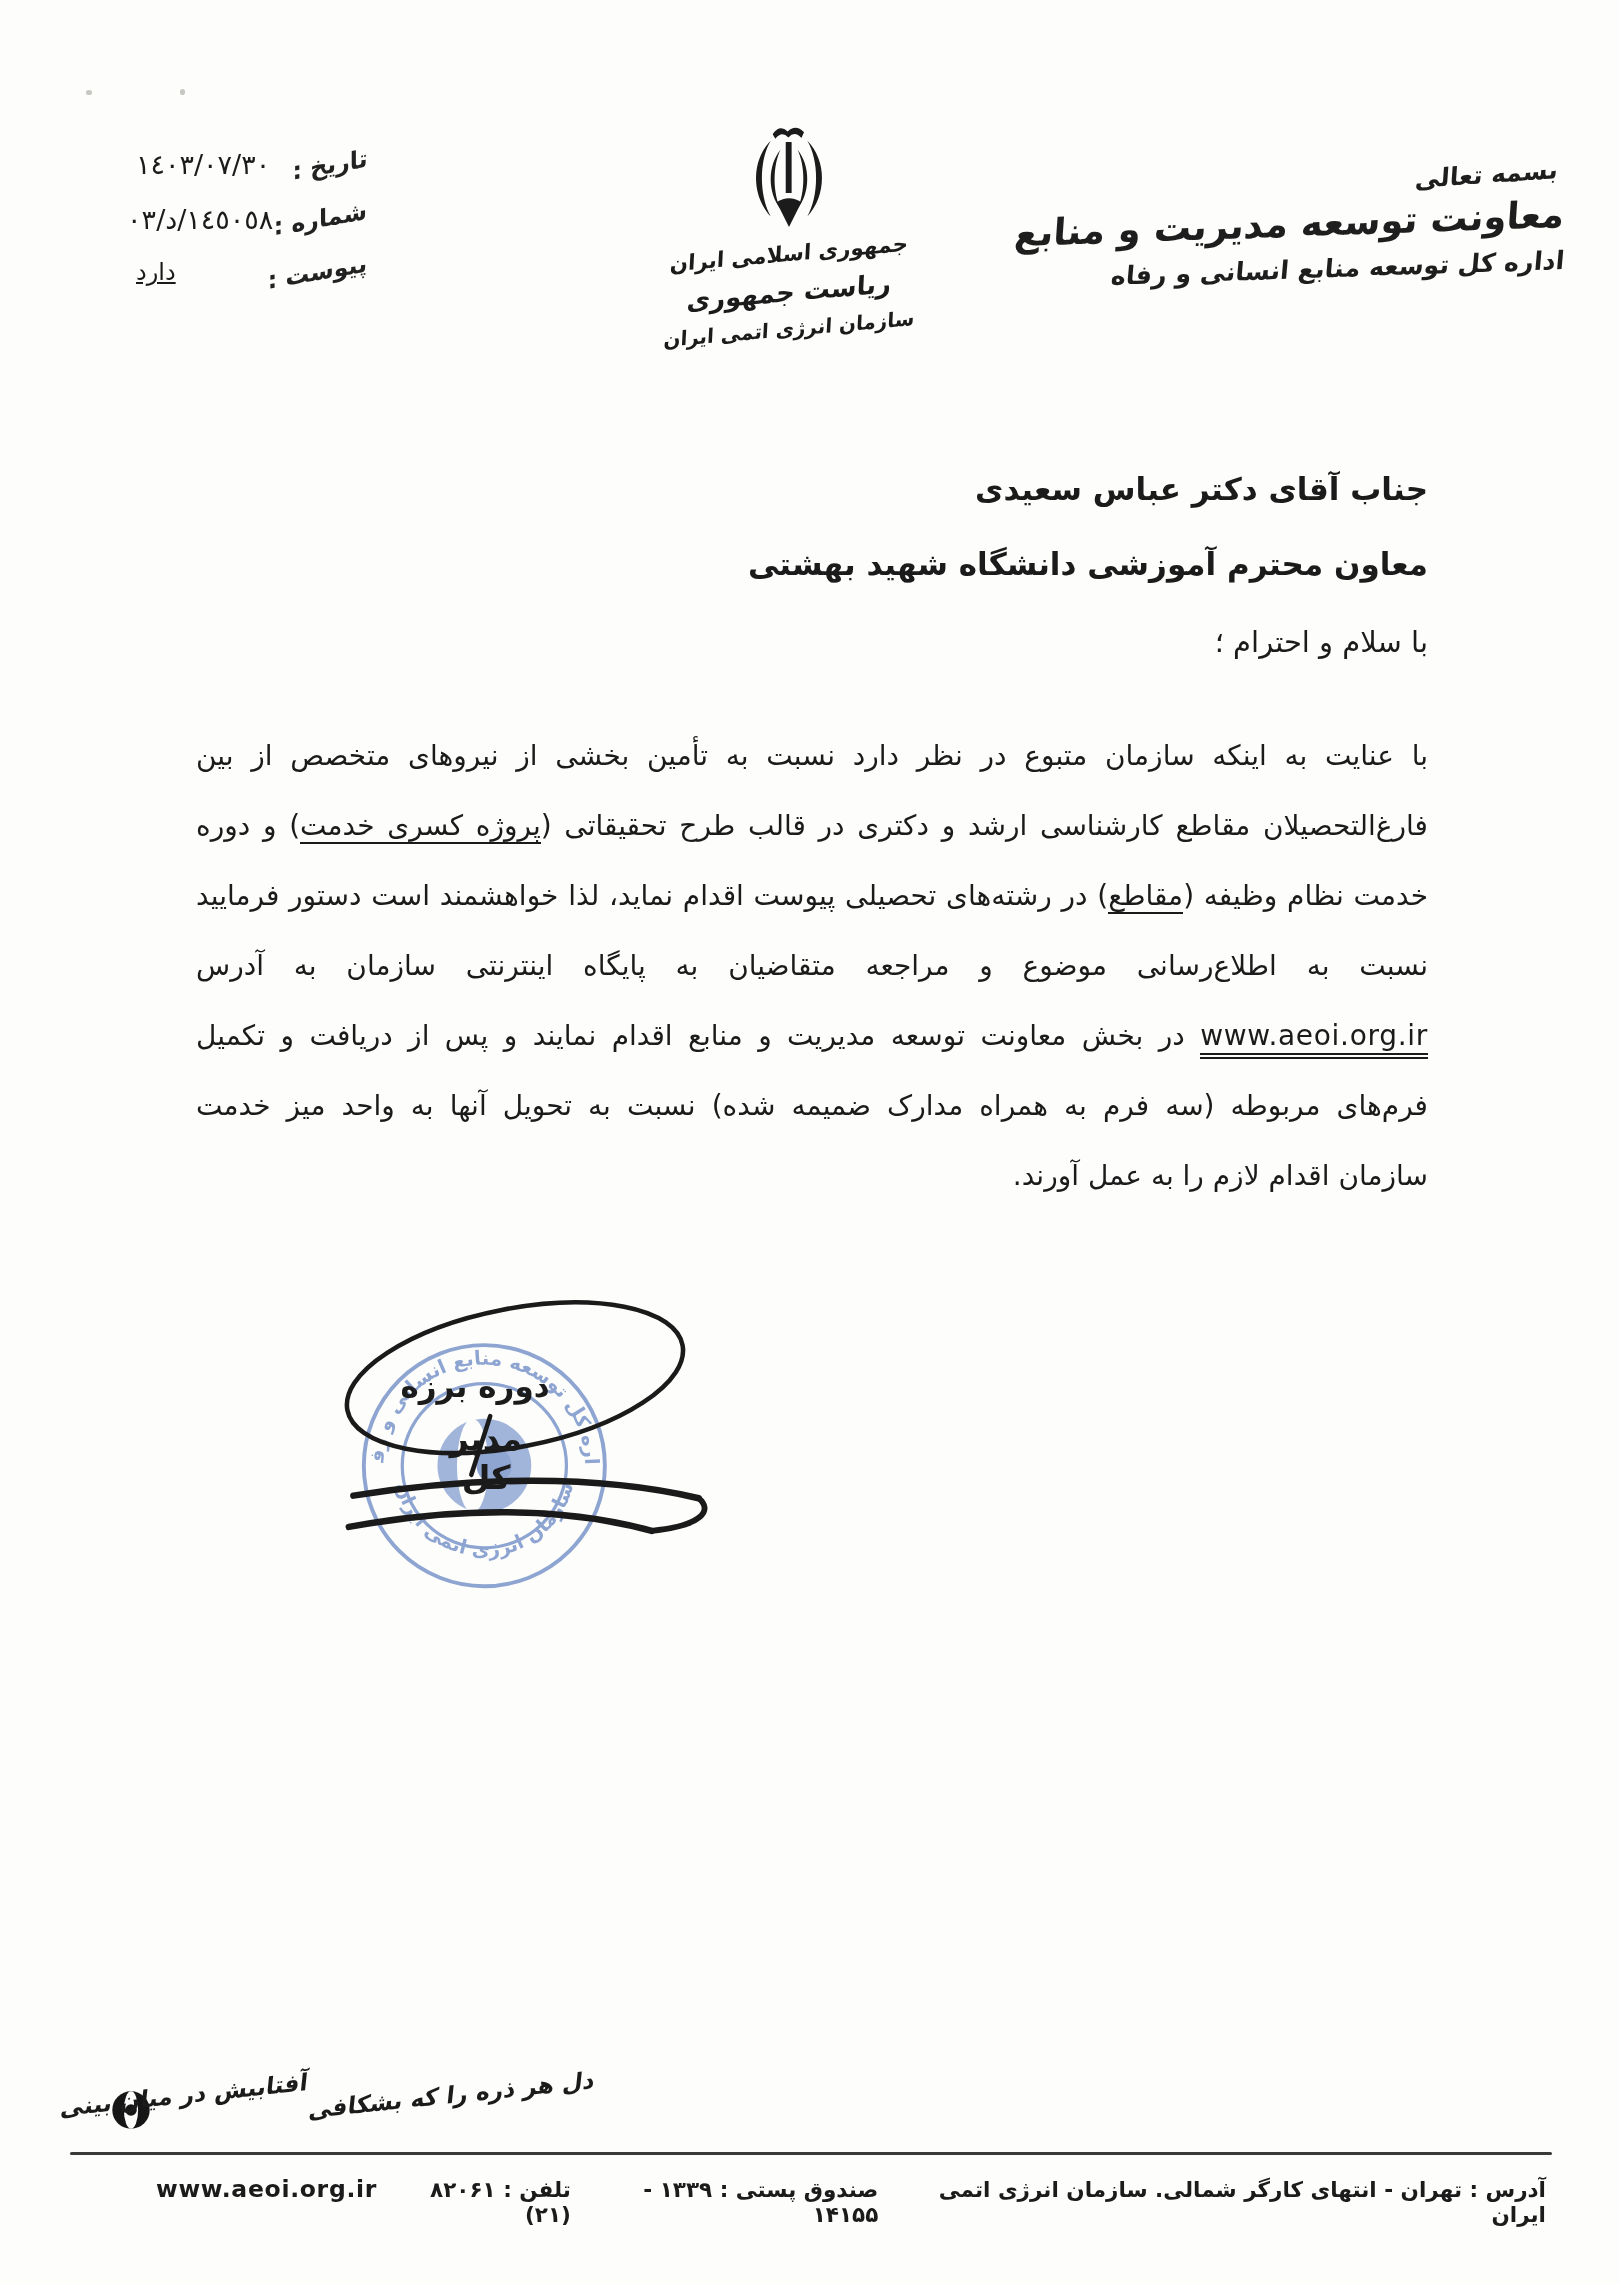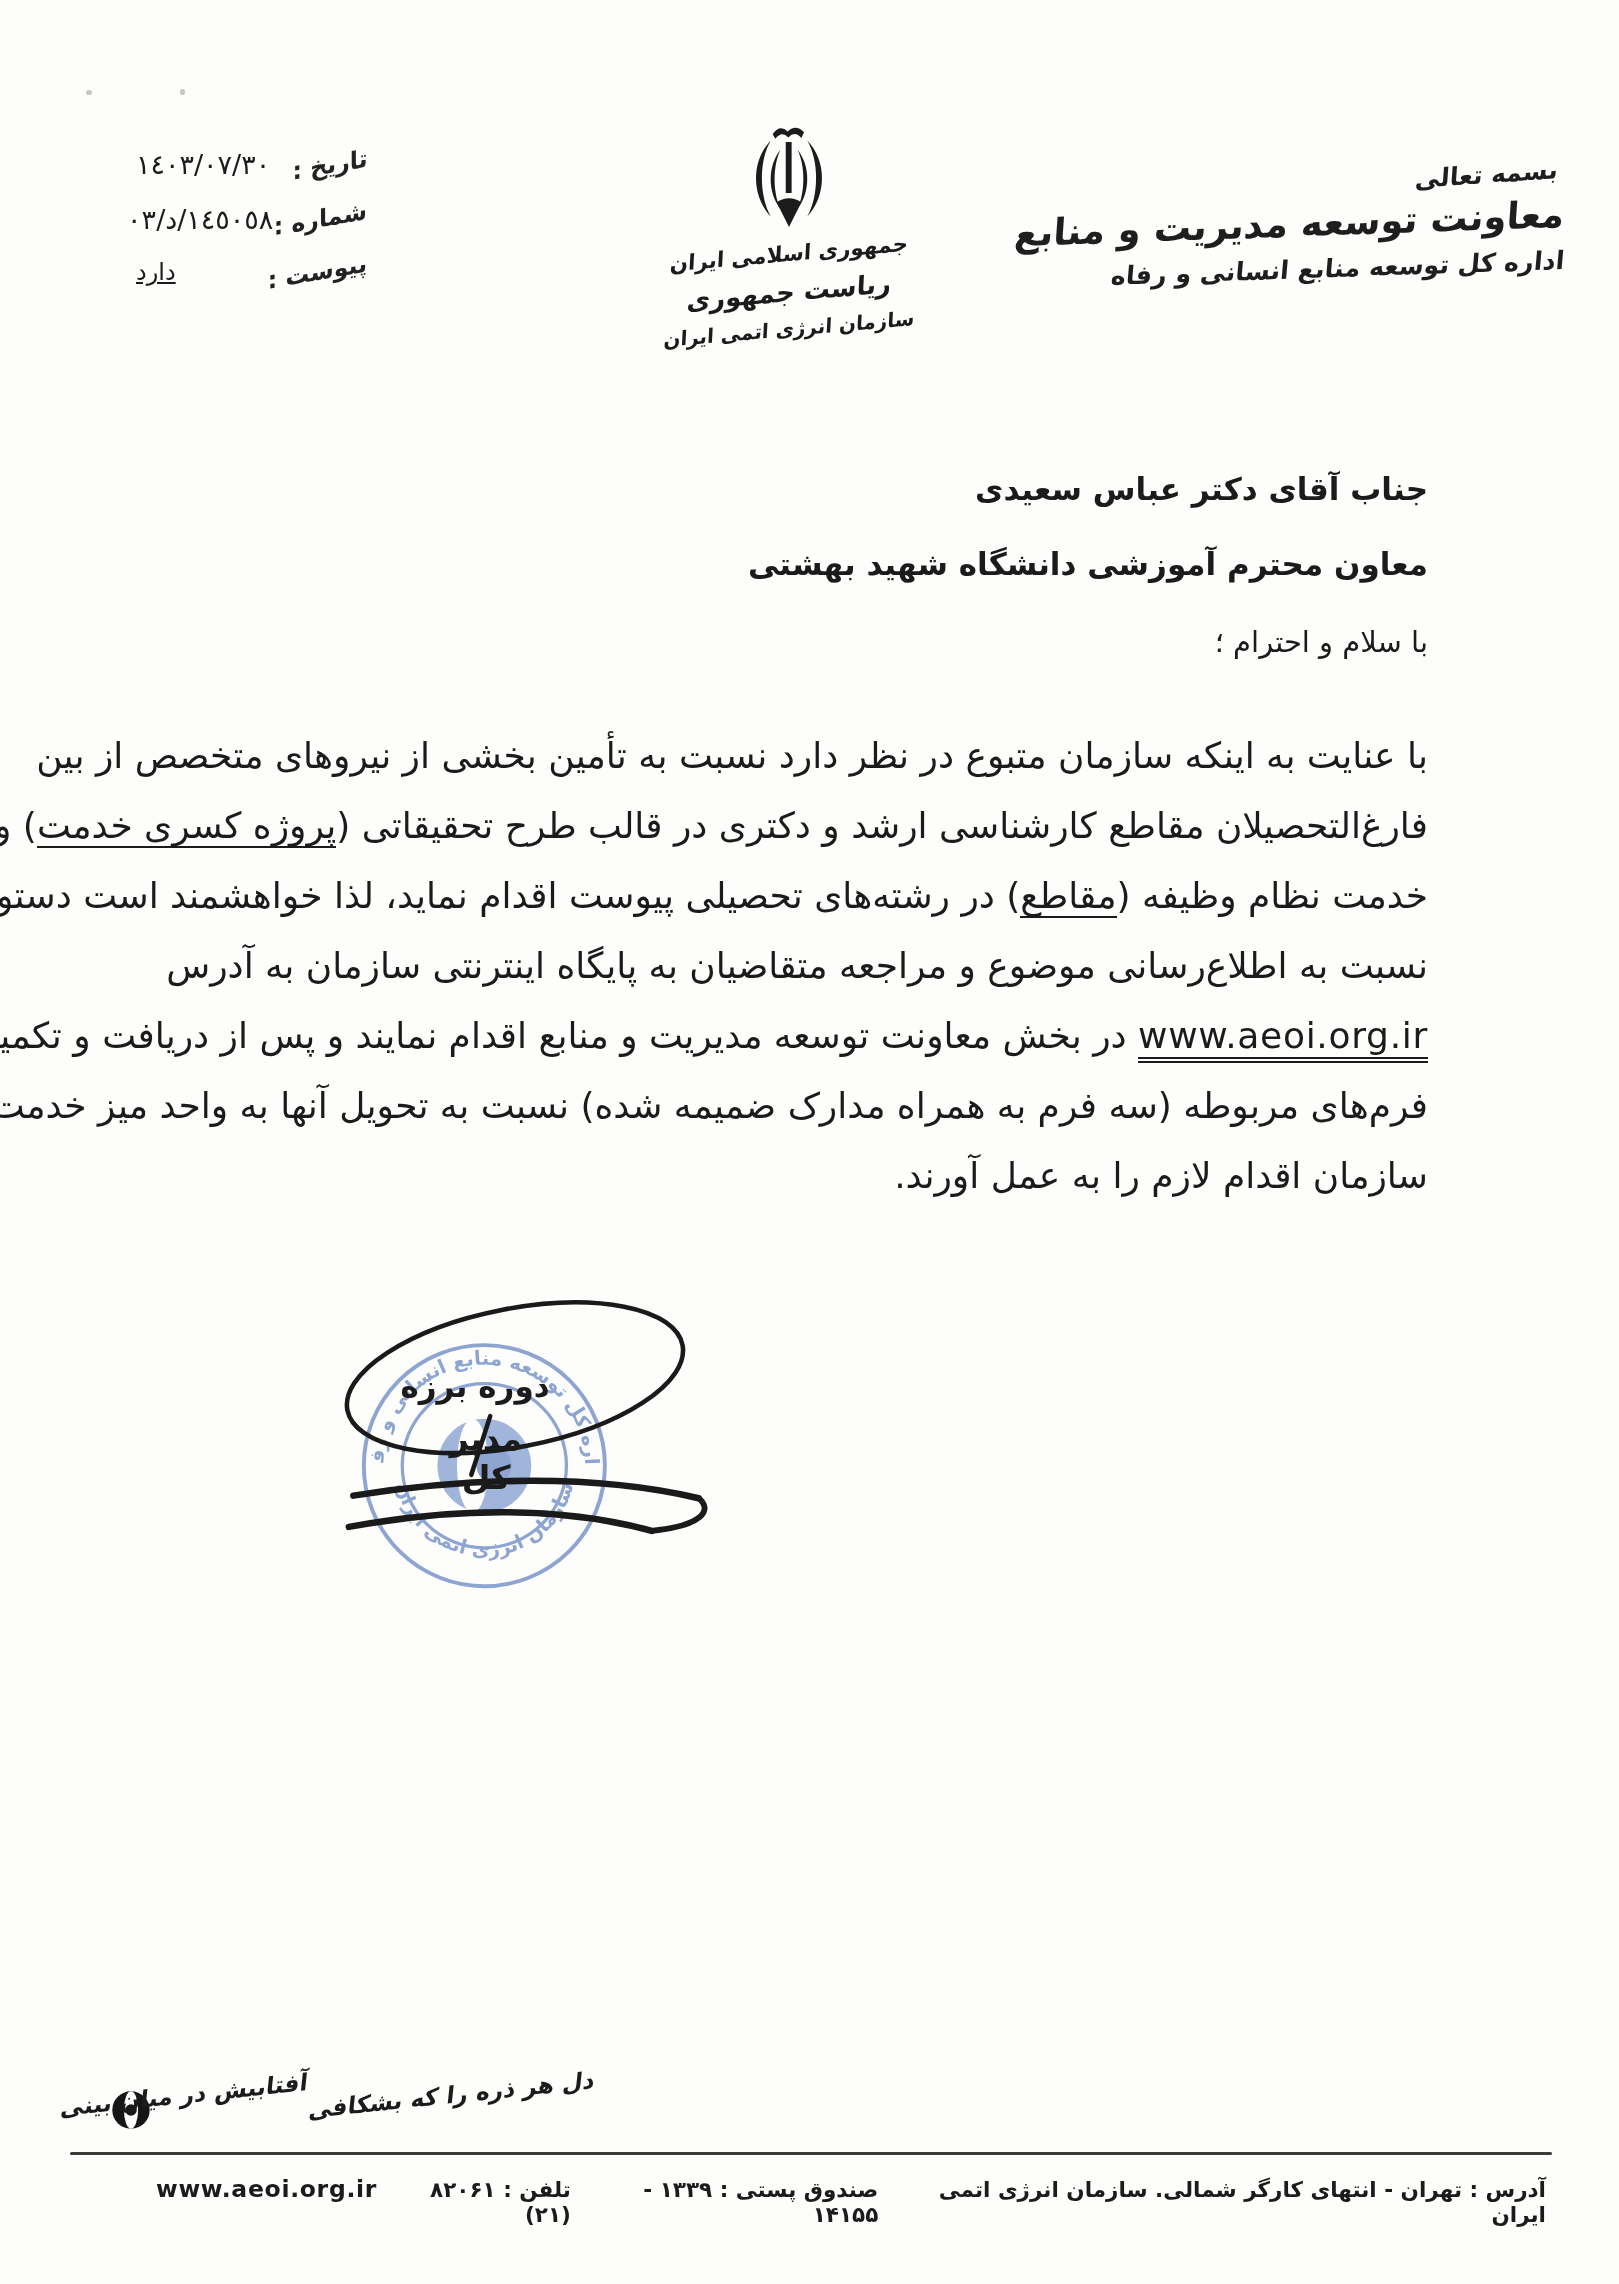--- a/index.html
+++ b/index.html
@@ -41,21 +41,21 @@
   .org-line.l2{font-size:26px;margin-bottom:10.4px;}
   .org-line.l3{font-size:20px;}
   
   .recipient{position:absolute;top:471px;right:192px;direction:rtl;text-align:right;}
   .recipient .r1{font-size:31px;font-weight:bold;margin-bottom:39px;}
   .recipient .r2{font-size:31px;font-weight:bold;}
   .salutation{position:absolute;top:625px;right:192px;direction:rtl;font-size:29px;}
   
   .body-text{
     position:absolute;top:721px;right:192px;left:196px;
-    direction:rtl;font-size:36px;line-height:70px;
+    direction:rtl;font-size:28px;line-height:70px;
   }
   .bline{
     text-align:justify;text-align-last:justify;
     white-space:nowrap;
   }
   .bline.last{text-align-last:right;}
   .u{border-bottom:2.6px solid var(--ink);padding-bottom:0;}
   .url{border-bottom:6.5px double var(--ink);padding-bottom:1.3px;letter-spacing:0.7px;}
   
   .sig-svg{position:absolute;top:1291px;left:313px;pointer-events:none;}

